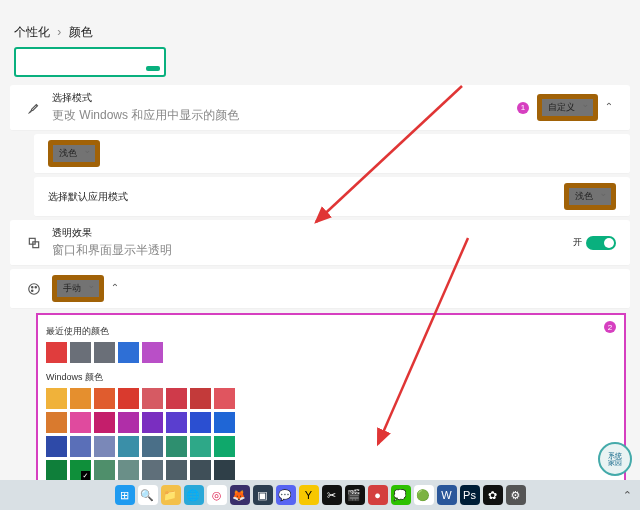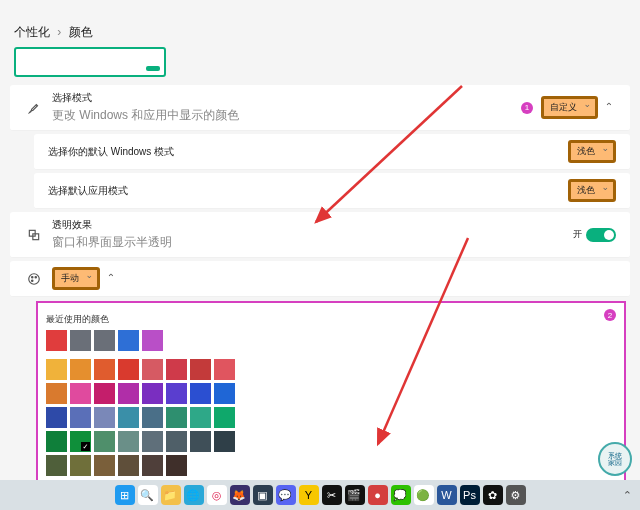--- a/index.html
+++ b/index.html
@@ -51,25 +51,25 @@
     justify-content: center;
     margin-right: 8px;
     color: #555;
     flex-shrink: 0;
   }
   .row .titleblock { flex: 1; }
   .row .ttl { font-size: 10px; }
   .row .sub { font-size: 12px; color: #888; margin-top: 2px; }
   .row .ctrl { display: flex; align-items: center; gap: 4px; font-size: 9px; }
   .select {
-    border: 3px solid #a16207;
+    border: 5px solid #a16207;
     border-radius: 3px;
     padding: 2px 18px 2px 6px;
     font-size: 9px;
-    background: #fdba74;
+    background: #737373;
     position: relative;
     min-width: 44px;
   }
   .select::after {
     content: "⌄";
     position: absolute;
     right: 4px; top: 0;
     color: #666;
   }
   .chev {
@@ -193,23 +193,20 @@
     <div class="sub">更改 Windows 和应用中显示的颜色</div>
   </div>
   <div class="ctrl">
     <span class="badge">1</span>
     <div class="select">自定义</div>
     <div class="chev">⌃</div>
   </div>
 </div>
 
 <div class="row" style="margin-left:34px">
-  <div class="titleblock">
-    <div class="ttl">选择你的默认 Windows 模式</div>
-  </div>
   <div class="ctrl">
     <div class="select">浅色</div>
   </div>
 </div>
 
 <div class="row" style="margin-left:34px">
   <div class="titleblock">
     <div class="ttl">选择默认应用模式</div>
   </div>
   <div class="ctrl">
@@ -252,20 +249,21 @@
 <div class="colors-section">
   <div class="section-badge">2</div>
   <div class="sec-label">最近使用的颜色</div>
   <div class="swatches" id="recent-sw">
       <div class="sw" style="background: rgb(224, 61, 61);"></div>
       <div class="sw" style="background: rgb(106, 111, 120);"></div>
       <div class="sw" style="background: rgb(106, 111, 120);"></div>
       <div class="sw" style="background: rgb(46, 111, 214);"></div>
       <div class="sw" style="background: rgb(185, 79, 199);"></div>
     </div>
+  <div class="sec-label">Windows 颜色</div>
   <div class="swatches" id="win-sw" style="max-width:195px">
       <div class="sw" style="background: rgb(240, 178, 58);"></div>
       <div class="sw" style="background: rgb(229, 143, 46);"></div>
       <div class="sw" style="background: rgb(224, 92, 46);"></div>
       <div class="sw" style="background: rgb(217, 58, 46);"></div>
       <div class="sw" style="background: rgb(214, 90, 99);"></div>
       <div class="sw" style="background: rgb(207, 58, 74);"></div>
       <div class="sw" style="background: rgb(195, 58, 58);"></div>
       <div class="sw" style="background: rgb(224, 85, 95);"></div>
       <div class="sw" style="background: rgb(217, 122, 46);"></div>

